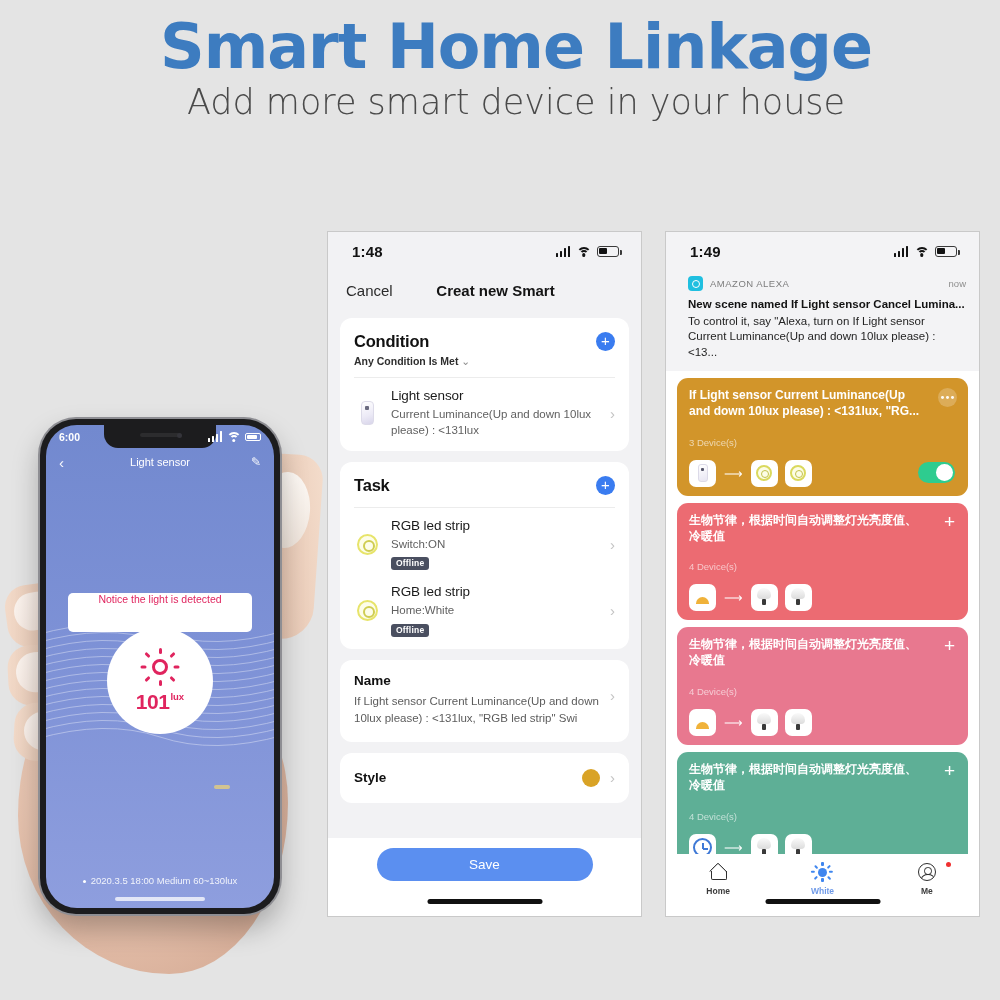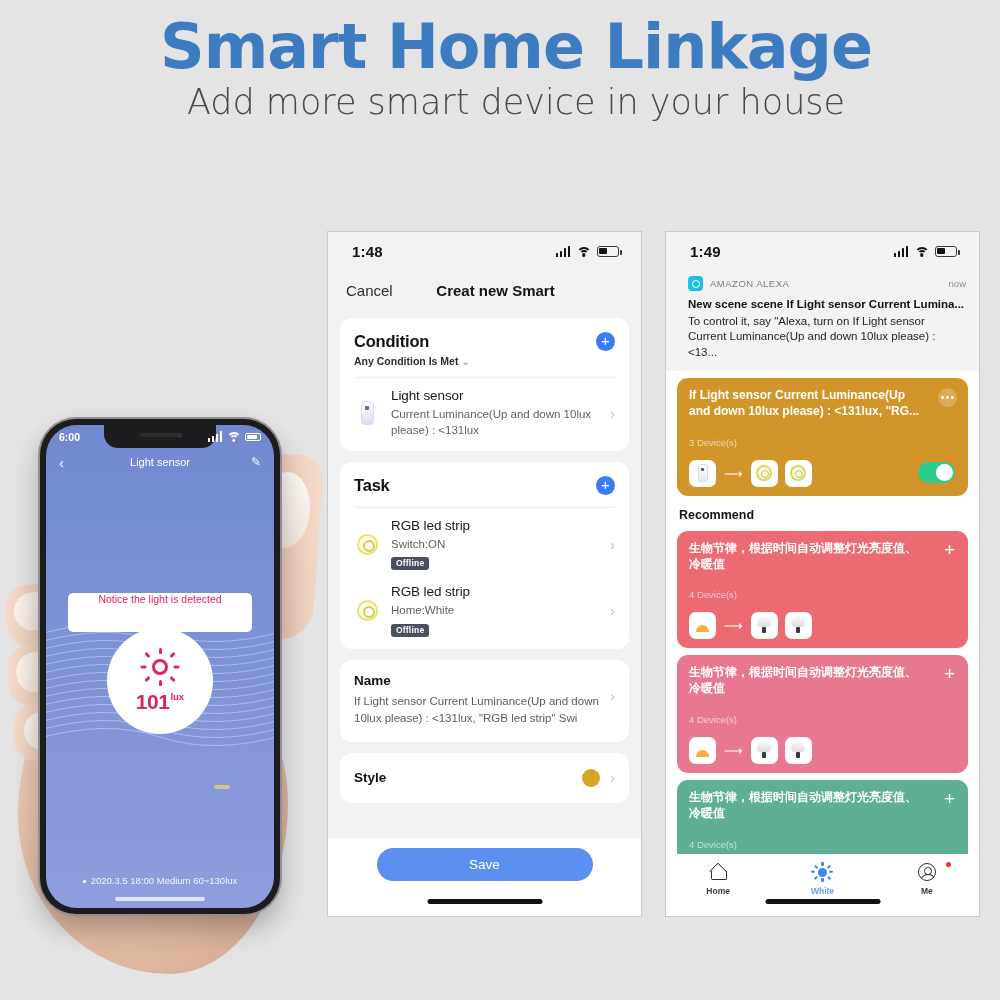--- a/index.html
+++ b/index.html
@@ -465,21 +465,21 @@
     </div>
 
     <div class="notif">
       <div class="notif-head">
         <span class="alexa-ico">
             <b></b>
           </span>
         <span class="notif-src">AMAZON ALEXA</span>
         <span class="notif-now">now</span>
       </div>
-      <div class="notif-title">New scene scene If Light sensor Current Lumina...</div>
+      <div class="notif-title">New scene named If Light sensor Cancel Lumina...</div>
       <div class="notif-body">To control it, say "Alexa, turn on If Light sensor Current Luminance(Up and down 10lux please) : &lt;13...</div>
     </div>
 
     <div class="scene-card active">
       <div class="sc-title">If Light sensor Current Luminance(Up and down 10lux please) : &lt;131lux, "RG...</div>
       <div class="sc-count">3 Device(s)</div>
       <div class="sc-dots">
           <i></i>
           <i></i>
           <i></i>
@@ -494,21 +494,20 @@
           </div>
         <div class="dev-tile">
             <div class="mini-bulb"></div>
           </div>
       </div>
       <div class="toggle">
           <b></b>
         </div>
     </div>
 
-    <div class="rec-label">Recommend</div>
 
     <div class="scene-card" style="background:#ec6b72;">
       <div class="sc-title">生物节律，根据时间自动调整灯光亮度值、冷暖值</div>
       <div class="sc-count">4 Device(s)</div>
       <div class="sc-plus">+</div>
       <div class="sc-devices">
         <div class="dev-tile">
             <div class="sun-ico">
               <b></b>
             </div>

